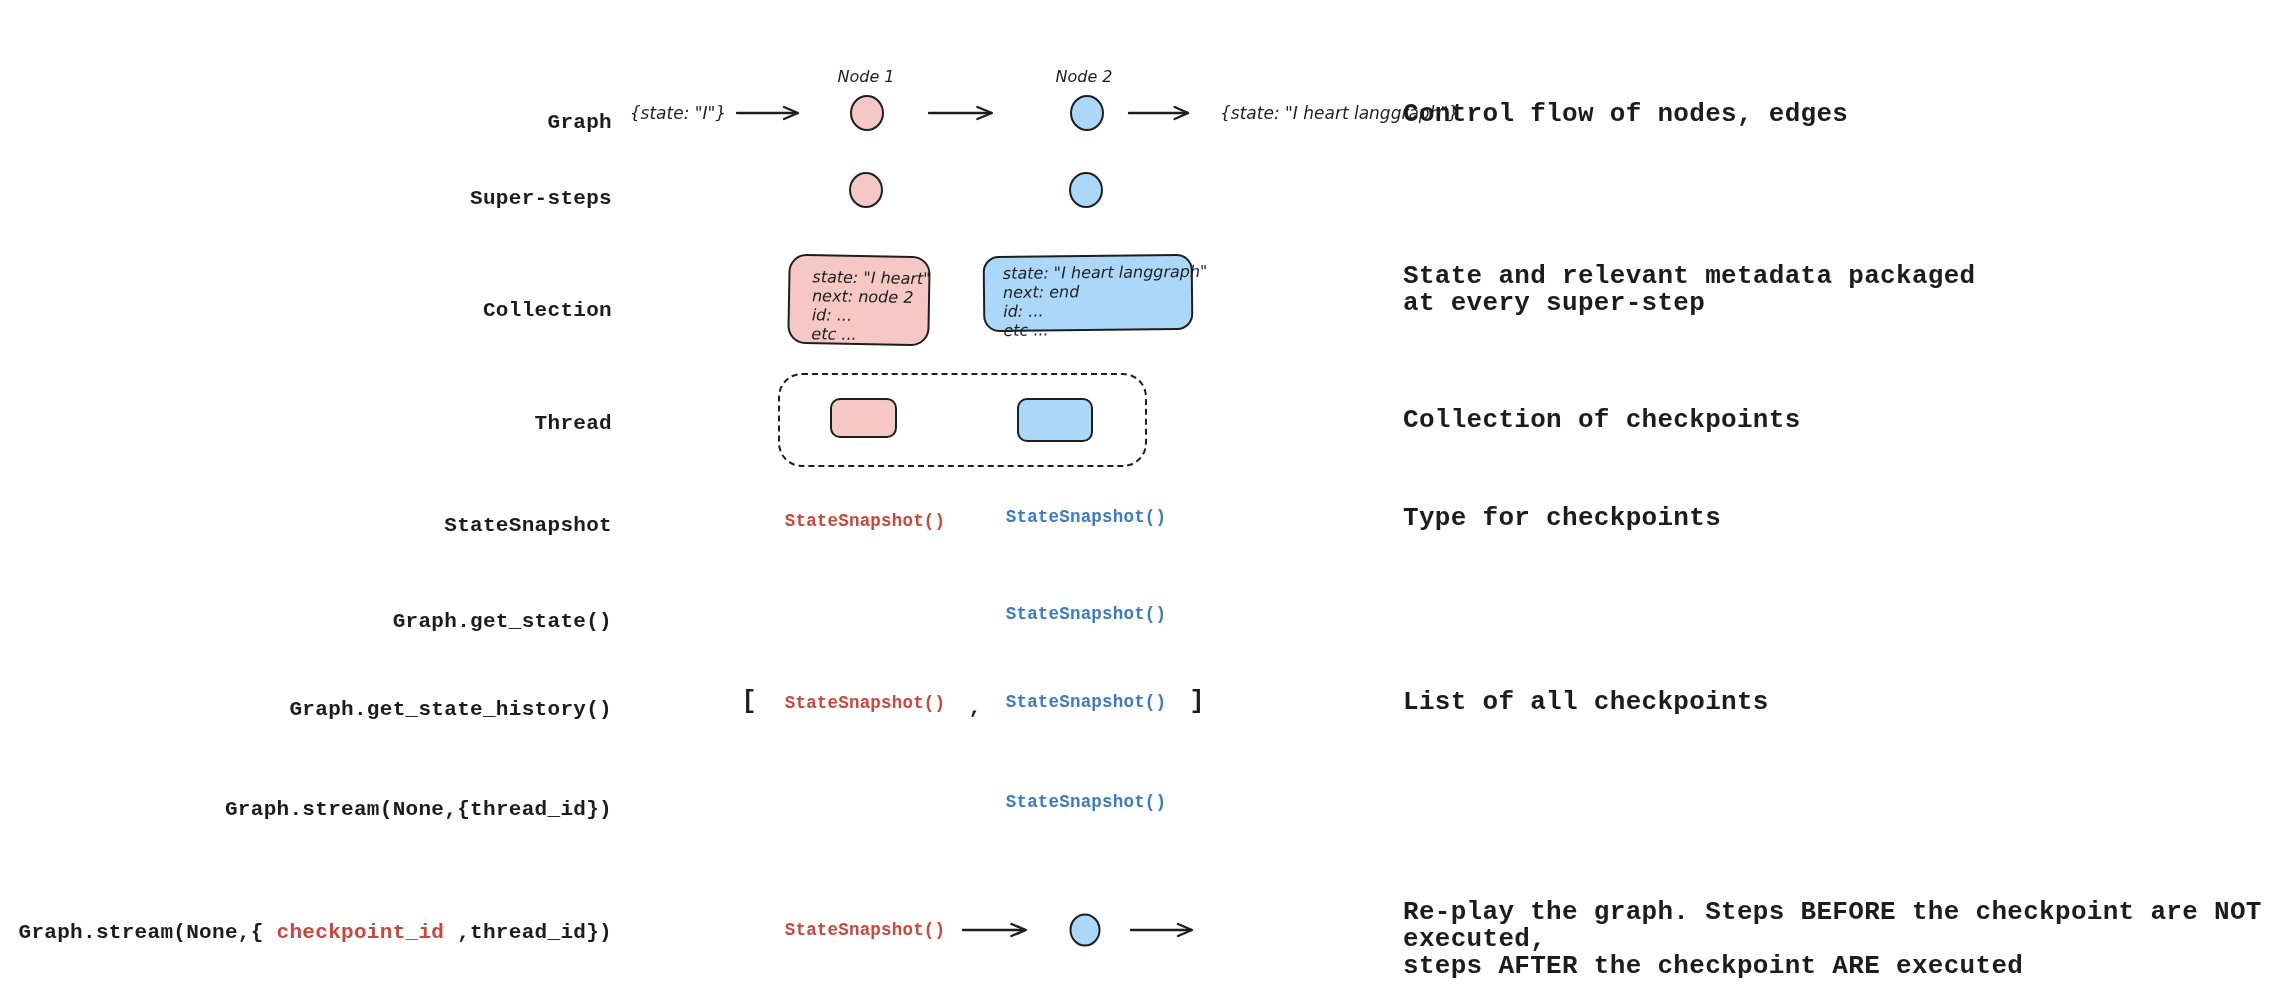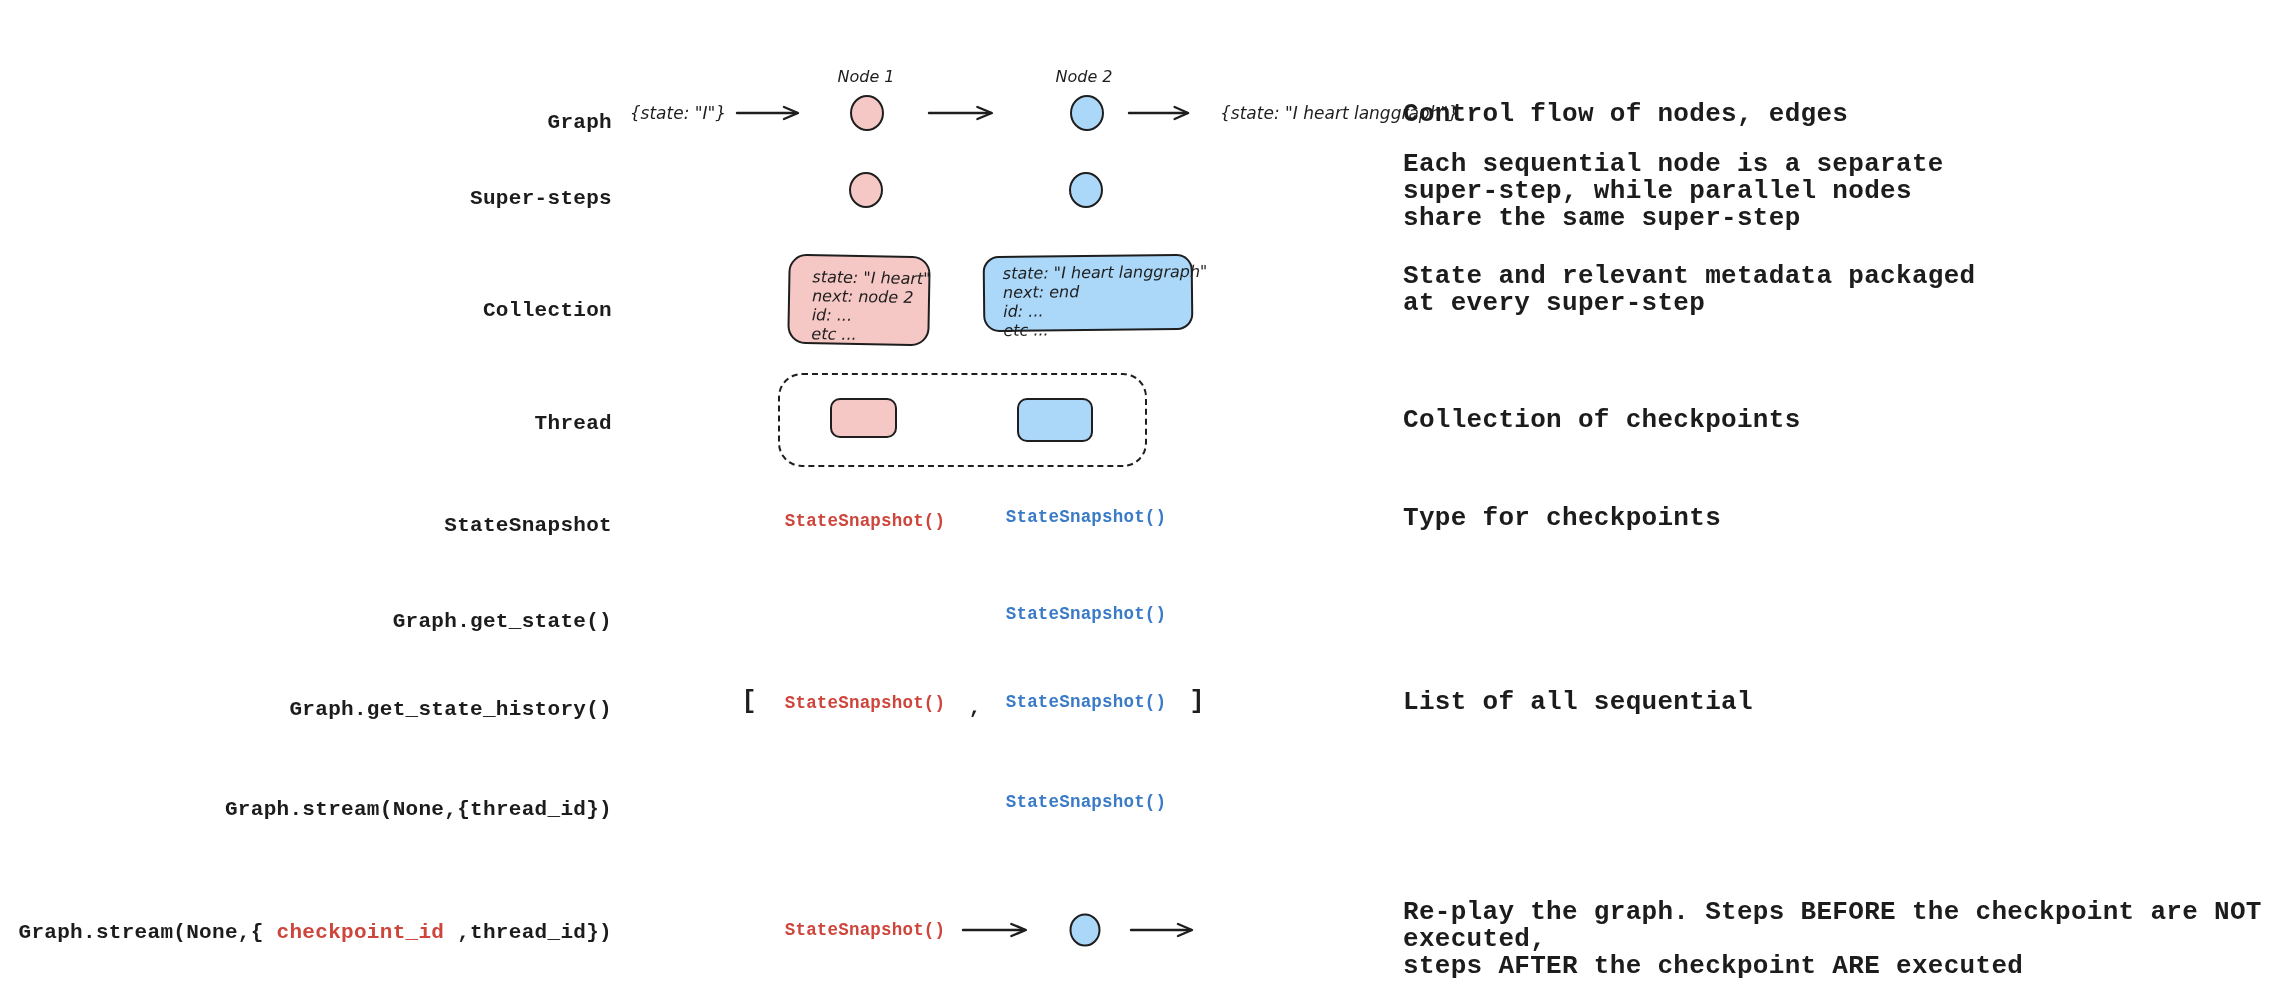--- a/index.html
+++ b/index.html
@@ -102,23 +102,20 @@
   <svg class="arrow" style="left:1128px; top:105px" width="66" height="16" viewBox="0 0 68 16" preserveAspectRatio="none">
     <path d="M1 8 H61"></path>
       <path d="M48 2 L62 8 L48 14"></path>
   </svg>
   <div class="hand cy" style="left:1220px; top:113px">{state: "I heart langgraph"}</div>
   <div class="desc" style="top:114px">Control flow of nodes, edges</div>
 
   <div class="lbl" style="top:190px">Super-steps</div>
   <div class="node fill-pink" style="left:866px; top:190px"></div>
   <div class="node fill-blue" style="left:1086px; top:190px"></div>
-  <div class="desc" style="top:191px">Each sequential node is a separate
-super-step, while parallel nodes
-share the same super-step</div>
 
   <div class="lbl" style="top:302px">Collection</div>
   <div class="card card-pink fill-pink">
     <div class="cl">state: "I heart"</div>
     <div class="cl">next: node 2</div>
     <div class="cl">id: ...</div>
     <div class="cl">etc ...</div>
   </div>
   <div class="card card-blue fill-blue">
     <div class="cl">state: "I heart langgraph"</div>
@@ -142,21 +139,21 @@
 
   <div class="lbl" style="top:613px">Graph.get_state()</div>
   <div class="snap blu" style="left:1086px; top:614px">StateSnapshot()</div>
 
   <div class="lbl" style="top:701px">Graph.get_state_history()</div>
   <div class="brk" style="left:749px; top:701px">[</div>
   <div class="snap red" style="left:865px; top:703px">StateSnapshot()</div>
   <div class="comma" style="left:975px; top:707px">,</div>
   <div class="snap blu" style="left:1086px; top:702px">StateSnapshot()</div>
   <div class="brk" style="left:1197px; top:701px">]</div>
-  <div class="desc" style="top:702px">List of all sequential</div>
+  <div class="desc" style="top:702px">List of all checkpoints</div>
 
   <div class="lbl" style="top:801px">Graph.stream(None,{thread_id})</div>
   <div class="snap blu" style="left:1086px; top:802px">StateSnapshot()</div>
 
   <div class="lbl" style="top:924px"><span>Graph.stream(None,{ </span><span class="red">checkpoint_id</span><span> ,thread_id})</span></div>
   <div class="snap red" style="left:865px; top:930px">StateSnapshot()</div>
   <svg class="arrow" style="left:962px; top:922px" width="70" height="16" viewBox="0 0 68 16" preserveAspectRatio="none">
     <path d="M1 8 H61"></path>
       <path d="M48 2 L62 8 L48 14"></path>
   </svg>

